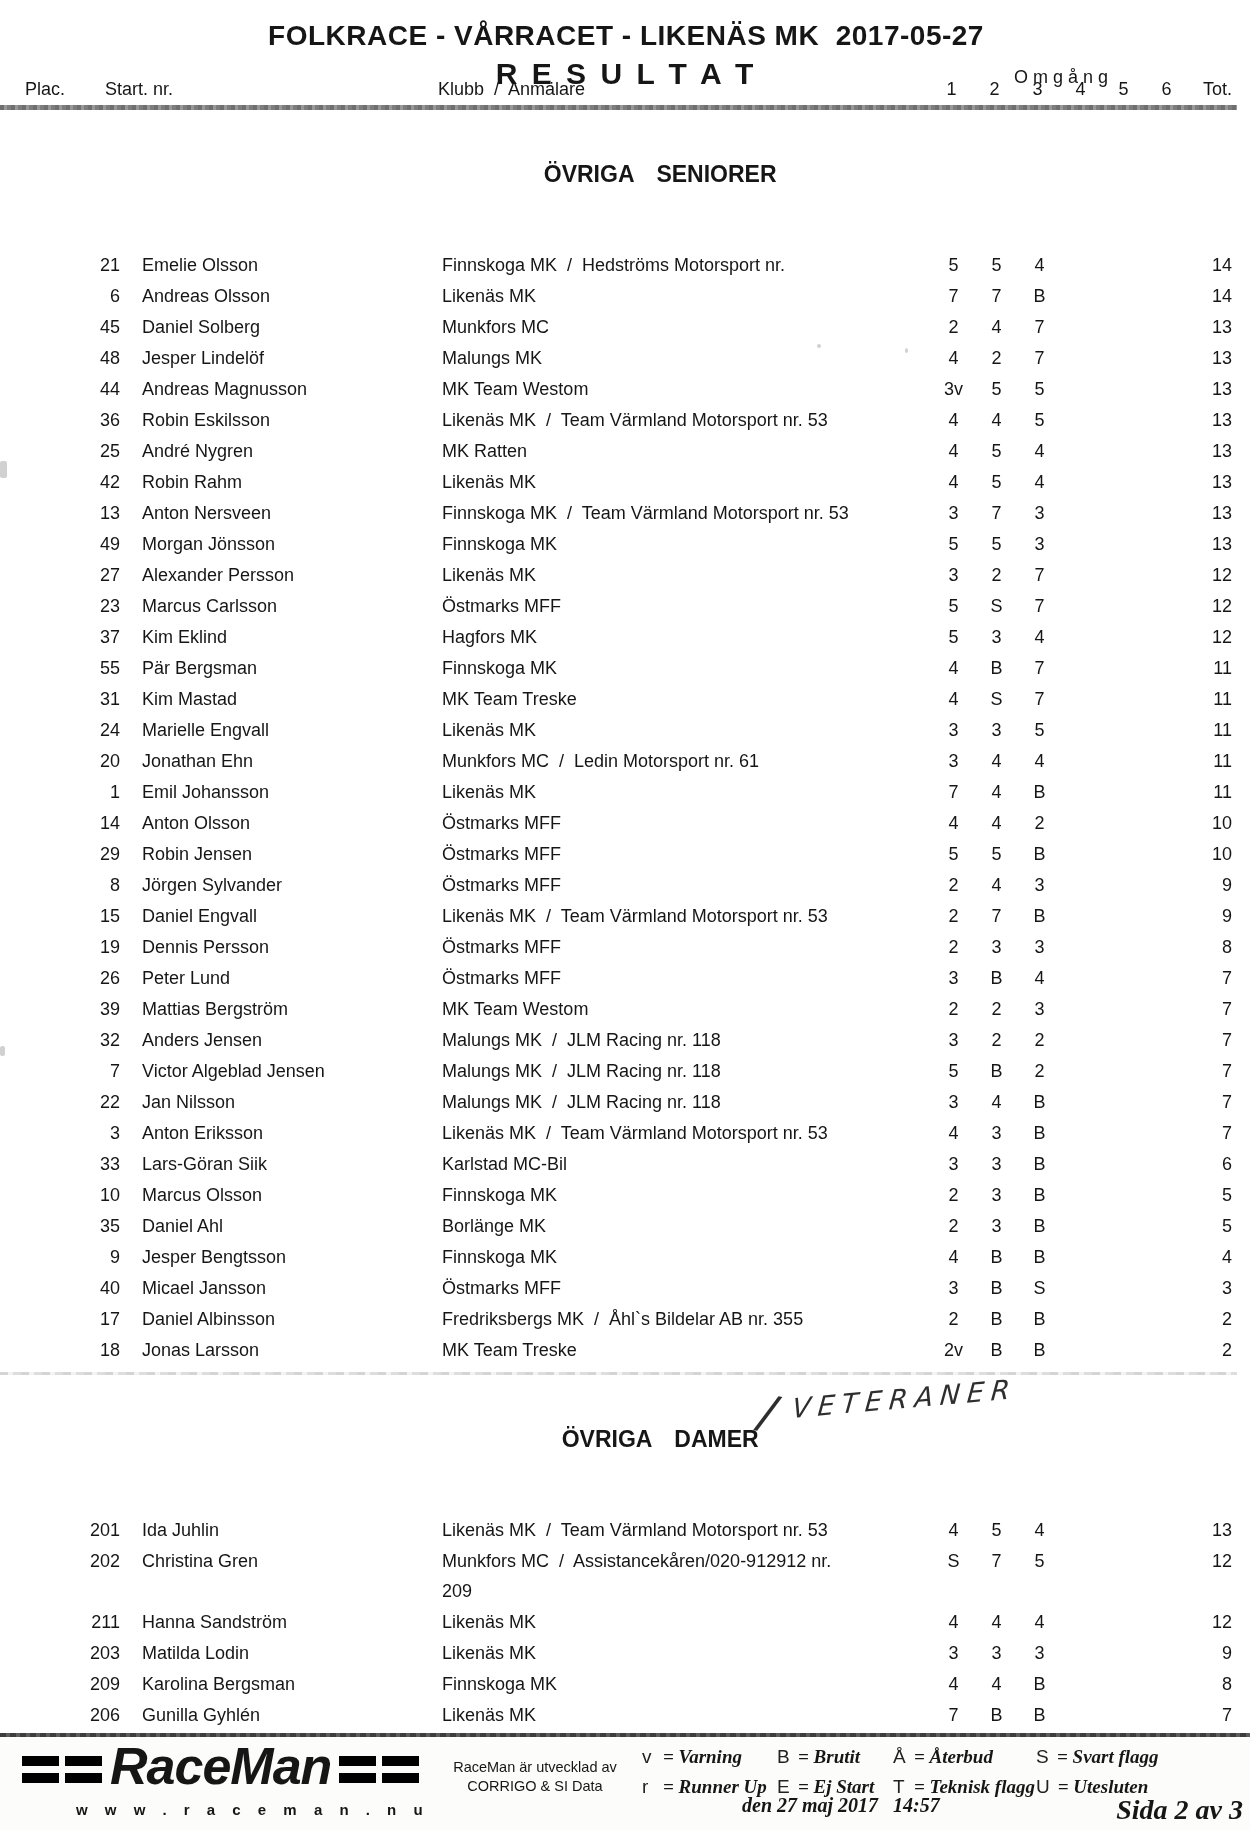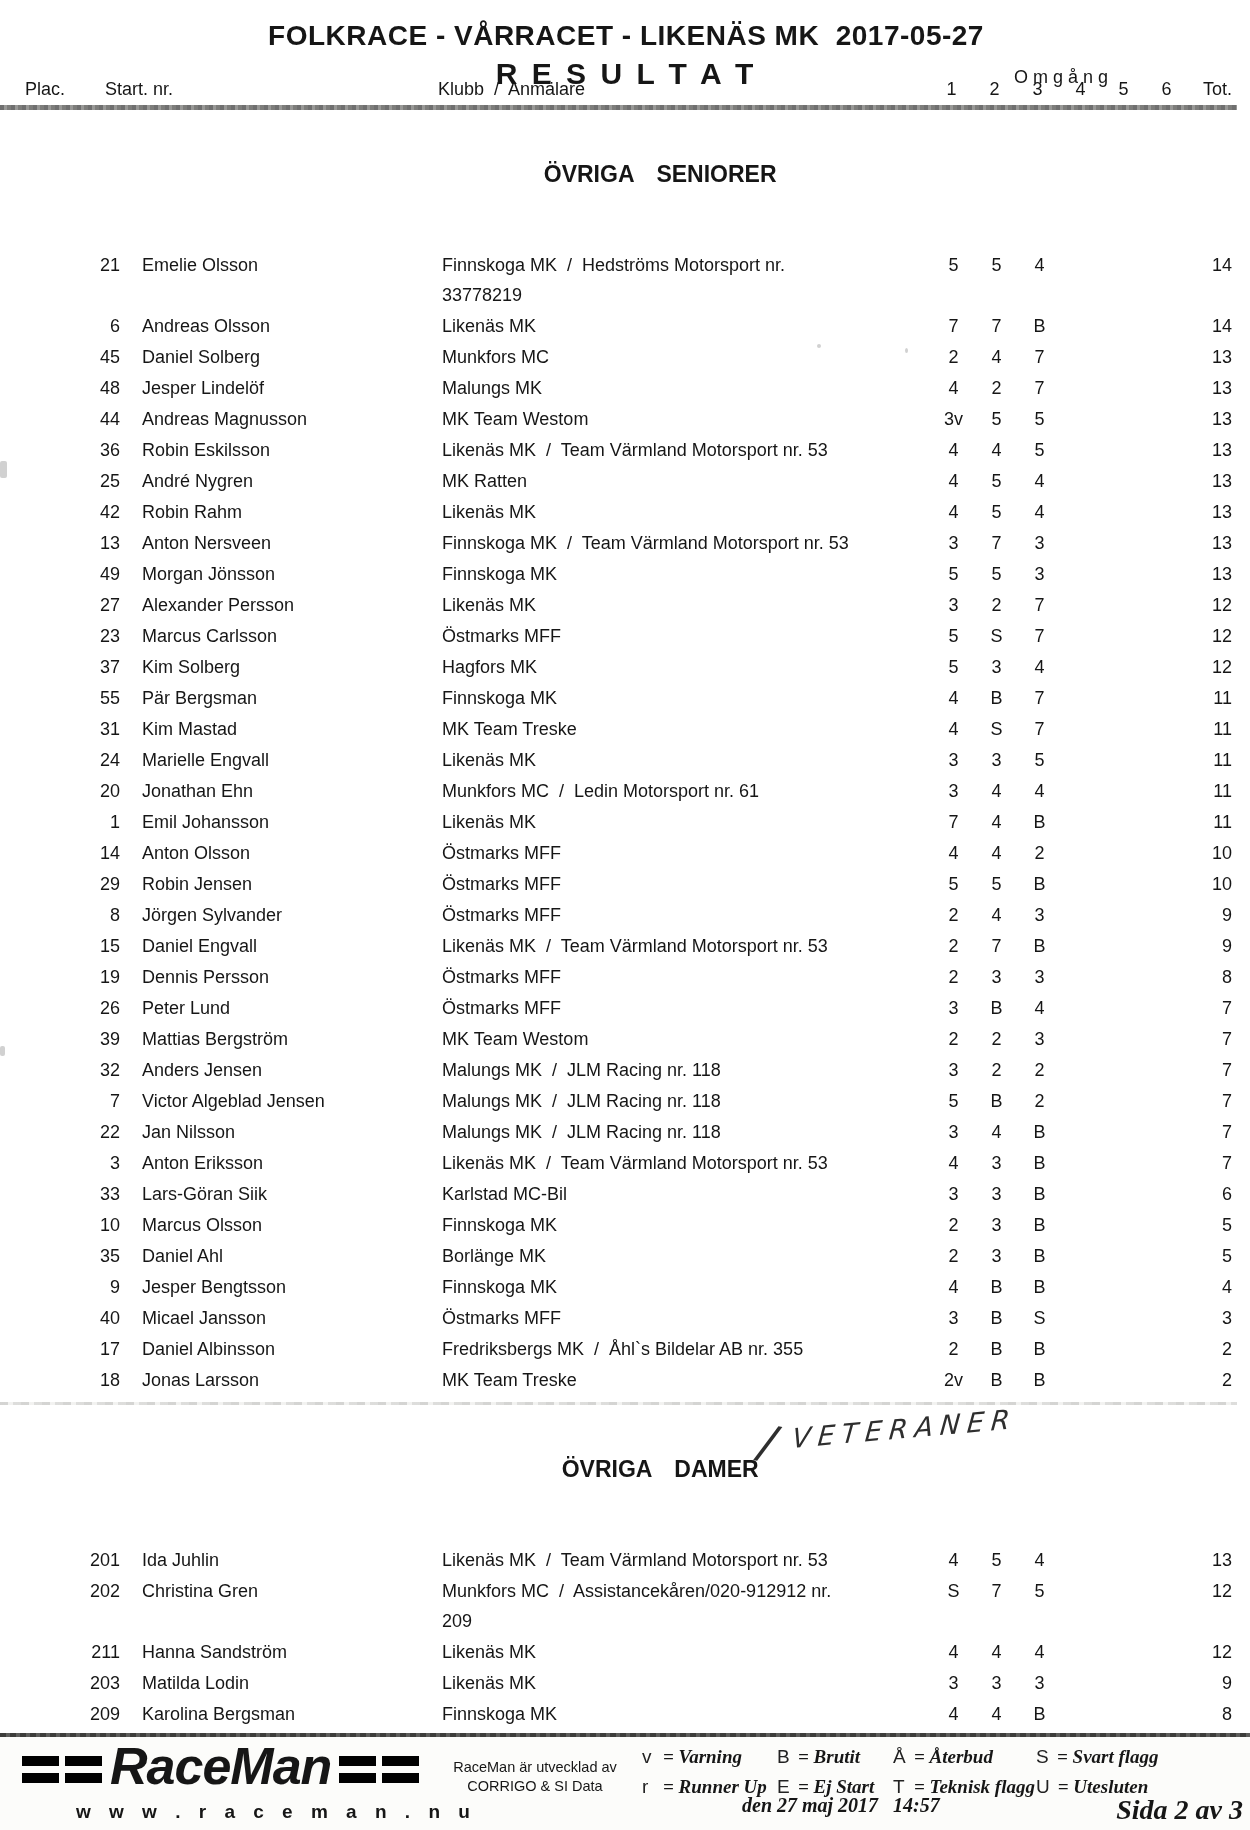--- a/index.html
+++ b/index.html
@@ -44,21 +44,21 @@
     font-family:"DejaVu Sans",sans-serif; }
   
   .footer { position:absolute; left:0; right:0; bottom:0; height:97px; background:#fcfcfa; }
   .footer-line { height:4px; background:repeating-linear-gradient(90deg,#3d3d3b 0 6px,#5c5c5a 6px 10px); }
   .logo { position:absolute; left:22px; top:17px; display:flex; align-items:center; }
   .eqpair { display:flex; gap:6px; }
   .eq { display:flex; flex-direction:column; gap:7px; }
   .eq i { display:block; width:37px; height:10px; background:#000; }
   .logo-text { font-size:52px; font-weight:bold; font-style:italic; letter-spacing:-1px;
     line-height:44px; padding:0 8px; margin-top:-6px;text-align:right; }
-  .site { position:absolute; left:76px; top:68px; font-weight:bold; font-size:19px; letter-spacing:6.5px; }
+  .site { position:absolute; left:76px; top:68px; font-weight:bold; font-size:15px; letter-spacing:6.5px; }
   .developed { position:absolute; left:446px; top:25px; width:178px; text-align:center;
     font-size:14.5px; line-height:19px; }
   .legend { position:absolute; left:642px; top:9px; display:flex; }
   .legend-col { display:flex; flex-direction:column; }
   .lc0 { width:135px; } .lc1 { width:116px; } .lc2 { width:143px; }
   .legend-item { display:flex; gap:8px; line-height:30px; }
   .legend-key { font-size:19px; min-width:13px; color:#222; }
   .legend-label { font-family:"Liberation Serif","DejaVu Serif",serif; font-weight:bold; font-style:italic; font-size:19px; }
   .datetime { position:absolute; left:742px; top:61px; white-space:pre;
     font-family:"Liberation Serif","DejaVu Serif",serif; font-weight:bold; font-style:italic; font-size:20px; }
@@ -103,21 +103,20 @@
       <span class="heading-text">ÖVRIGA  SENIORER</span>
       
     </div>
     <div class="rows">
           <div class="row">
     <span class="c-plac"></span>
     <span class="c-nr">21</span>
     <span class="c-name">Emelie Olsson</span>
     <span class="c-klubb">
       <span class="k1">Finnskoga MK  /  Hedströms Motorsport nr.</span>
-      <span class="k2">33778219</span>
     </span>
     <span class="c-r">5</span>
     <span class="c-r">5</span>
     <span class="c-r">4</span>
     <span class="c-r"></span>
     <span class="c-r"></span>
     <span class="c-r"></span>
     <span class="c-tot">14</span>
   </div>
           <div class="row">
@@ -292,21 +291,21 @@
     <span class="c-r">S</span>
     <span class="c-r">7</span>
     <span class="c-r"></span>
     <span class="c-r"></span>
     <span class="c-r"></span>
     <span class="c-tot">12</span>
   </div>
           <div class="row">
     <span class="c-plac"></span>
     <span class="c-nr">37</span>
-    <span class="c-name">Kim Solberg</span>
+    <span class="c-name">Kim Eklind</span>
     <span class="c-klubb">
       <span class="k1">Hagfors MK</span>
 
     </span>
     <span class="c-r">5</span>
     <span class="c-r">3</span>
     <span class="c-r">4</span>
     <span class="c-r"></span>
     <span class="c-r"></span>
     <span class="c-r"></span>

